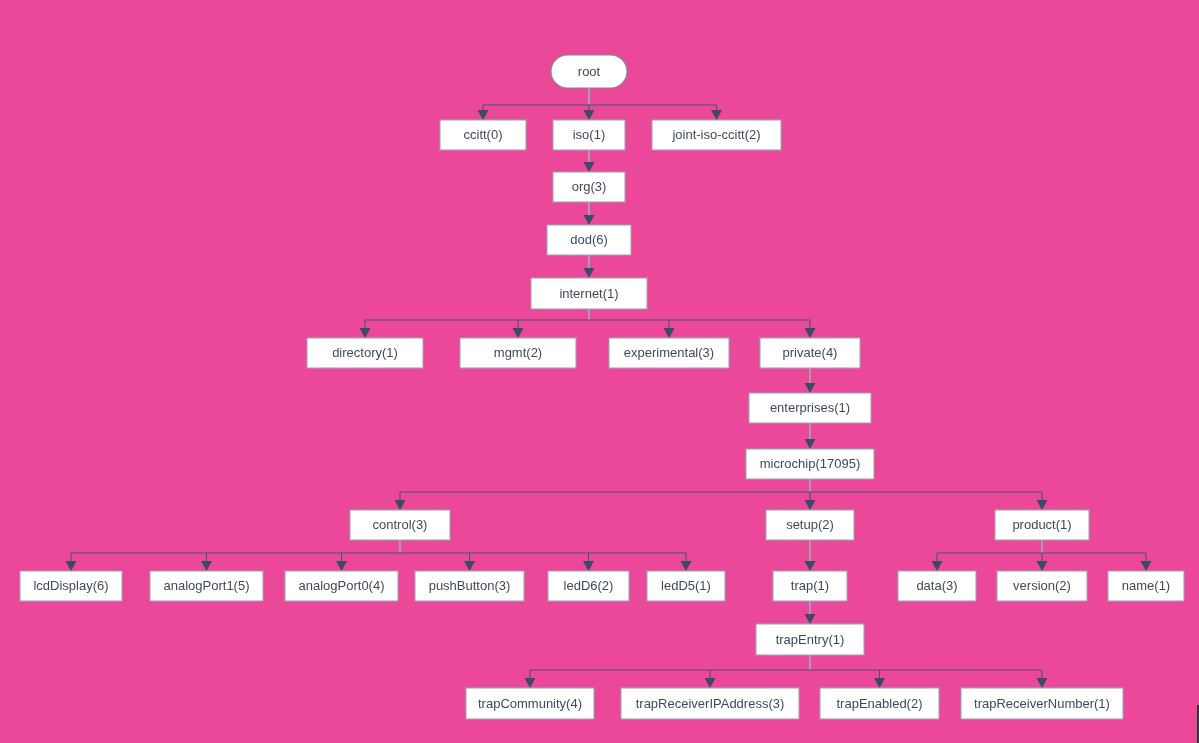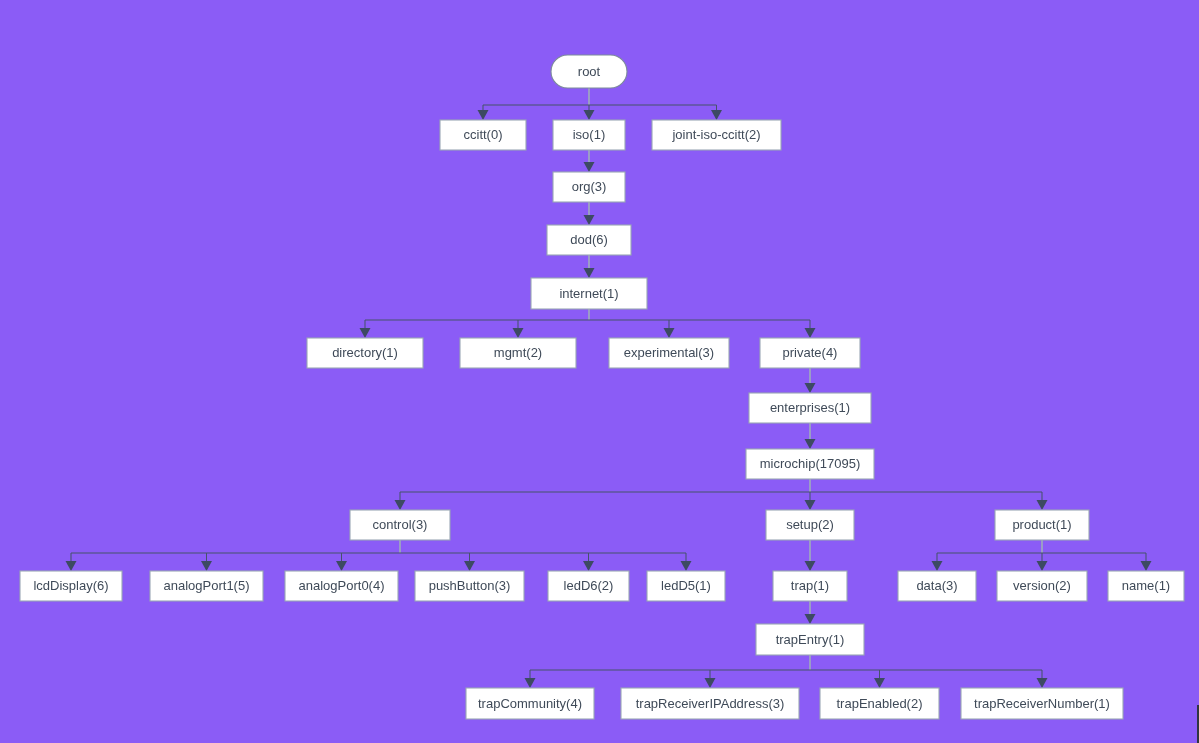--- a/index.html
+++ b/index.html
@@ -7,21 +7,21 @@
     padding: 0;
     background: #ffffff;
   }
   body {
     font-family: "Liberation Sans", sans-serif;
   }
   #canvas {
     position: relative;
     width: 1199px;
     height: 743px;
-    background: #8b5cf6;
+    background: #ec4899;
     overflow: hidden;
   }
   #tree-svg {
     position: absolute;
     left: 0;
     top: 0;
     width: 1199px;
     height: 743px;
     display: block;
   }

